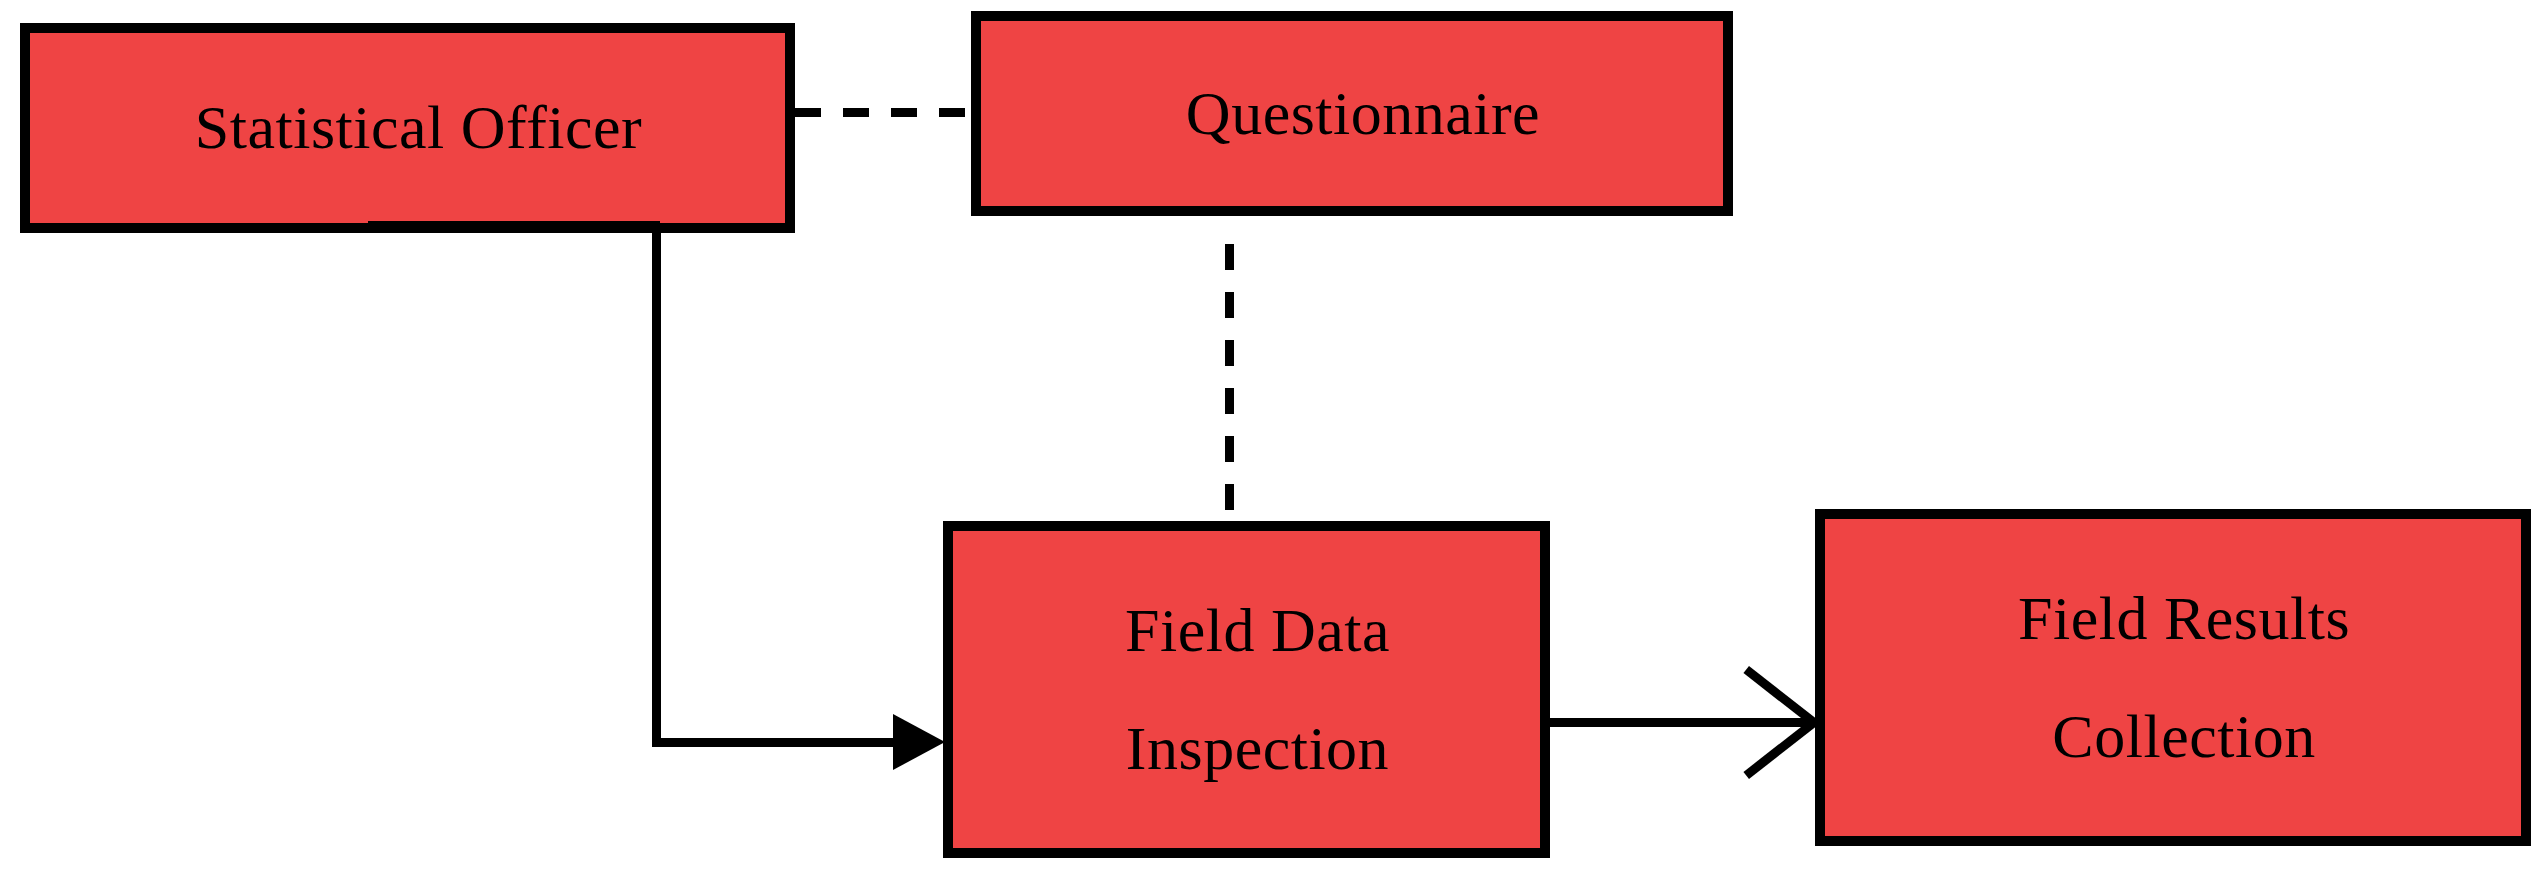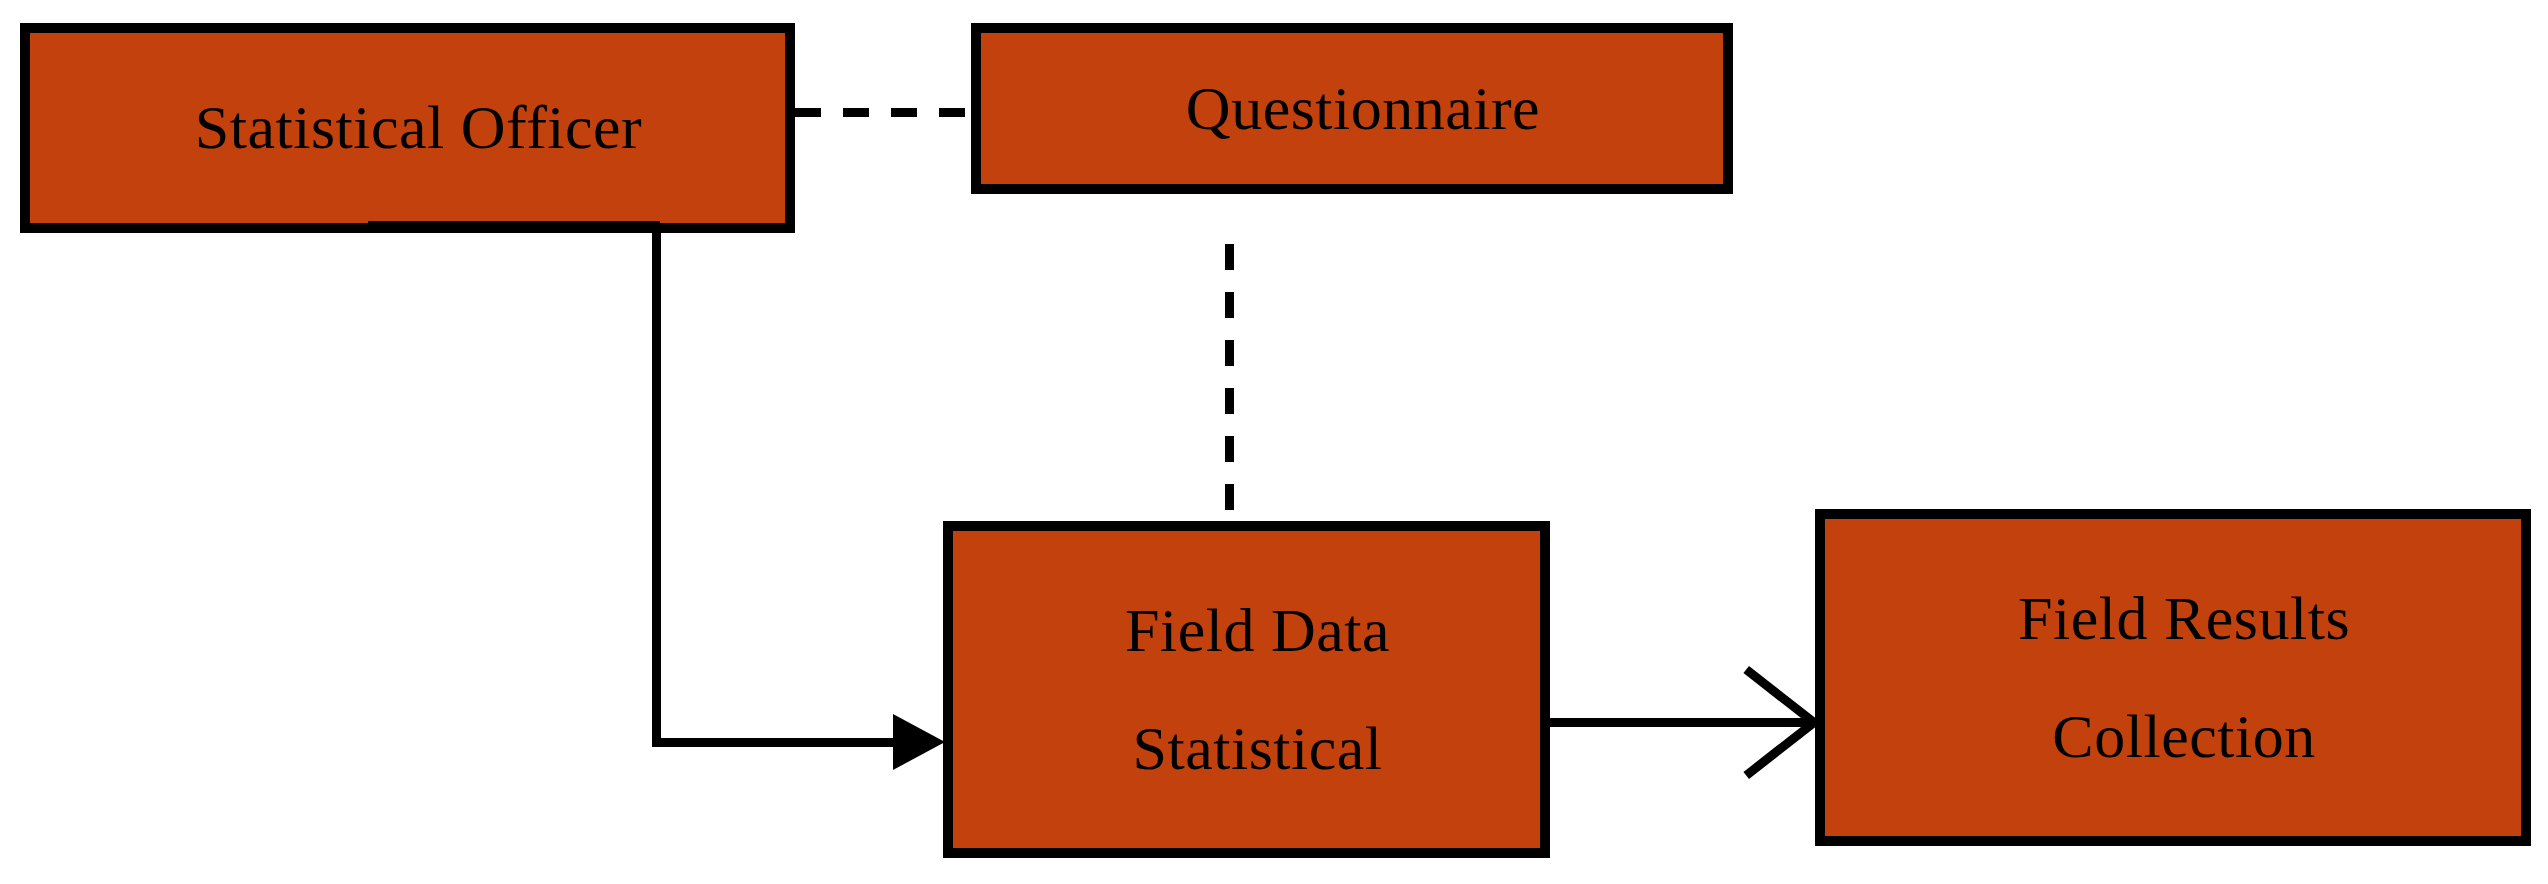--- a/index.html
+++ b/index.html
@@ -12,21 +12,21 @@
     position: relative;
     width: 2548px;
     height: 884px;
     background: #ffffff;
     overflow: hidden;
     font-family: "Liberation Serif", "DejaVu Serif", serif;
   }
   .node {
     position: absolute;
     box-sizing: border-box;
-    background: #c2410c;
+    background: #ef4444;
     border: 10px solid #000000;
     display: flex;
     flex-direction: column;
     align-items: center;
     justify-content: center;
     color: #000000;
     padding-left: 22px;
   }
   .node-label {
     font-size: 62px;
@@ -36,21 +36,21 @@
     text-align: center;
     color: #000000;
   }
   .node-label.two-line-top { margin-bottom: 52px; }
 
   
   #node-statistical-officer {
     left: 20px;  top: 23px;  width: 775px;  height: 210px;
   }
   #node-questionnaire {
-    left: 971px; top: 23px;  width: 762px;  height: 171px; justify-content: center;
+    left: 971px; top: 11px;  width: 762px;  height: 205px; justify-content: center;
   }
   #node-field-data-collection {
     left: 943px; top: 521px; width: 607px;  height: 337px;
   }
   #node-field-results-inspection {
     left: 1815px; top: 509px; width: 716px; height: 337px;
   }
 
   
   .line-h {
@@ -115,21 +115,21 @@
   <div class="node" id="node-statistical-officer">
     <div class="node-label">Statistical Officer</div>
   </div>
 
   <div class="node" id="node-questionnaire">
     <div class="node-label">Questionnaire</div>
   </div>
 
   <div class="node" id="node-field-data-collection">
     <div class="node-label two-line-top">Field Data</div>
-    <div class="node-label">Statistical</div>
+    <div class="node-label">Inspection</div>
   </div>
 
   <div class="node" id="node-field-results-inspection">
     <div class="node-label two-line-top">Field Results</div>
     <div class="node-label">Collection</div>
   </div>
 
   <div class="dash-h" style="left:795px; top:108px; width:180px;"></div>
 
   <div class="dash-v" style="left:1225px; top:244px; width:9px; height:280px;"></div>

